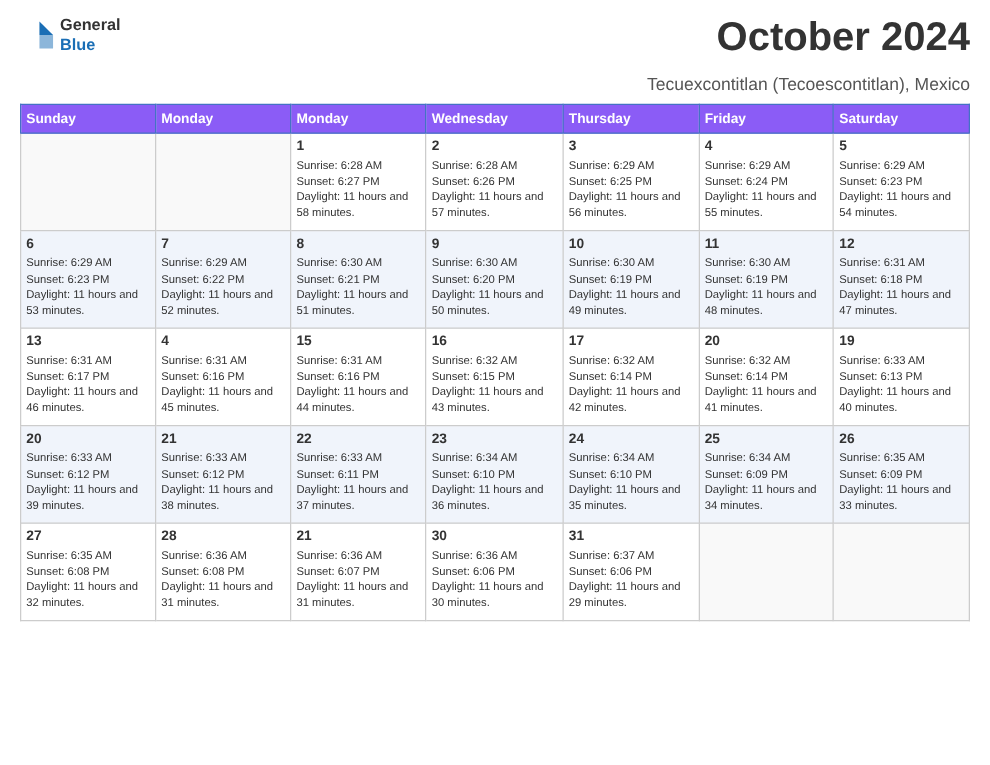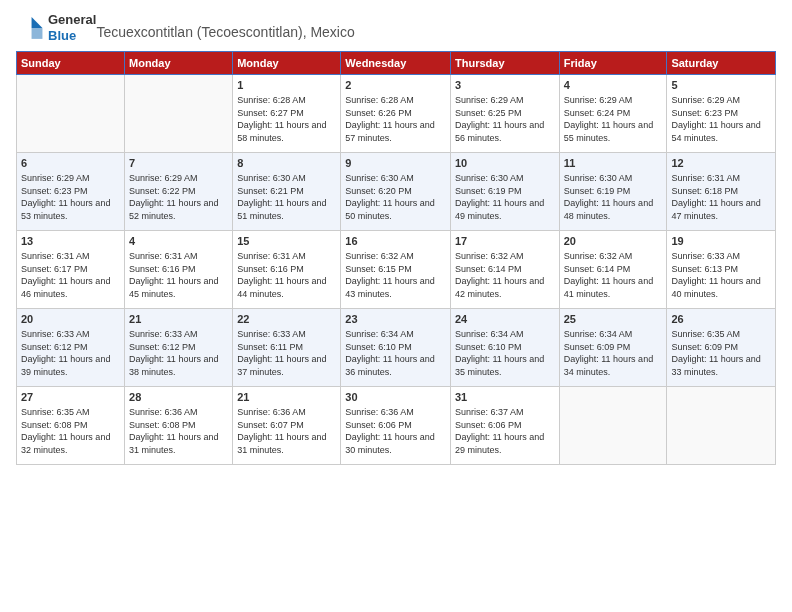--- a/index.html
+++ b/index.html
@@ -11,21 +11,21 @@
       overflow: hidden;
     }
     .page {
       width: 792px;
       height: 612px;
       padding: 12px 16px;
       position: relative;
     }
     .header {
       display: flex;
-      justify-content: flex-start;
+      justify-content: space-between;
       align-items: flex-start;
       margin-bottom: 8px;
     }
     .logo {
       display: flex;
       align-items: center;
       gap: 4px;
     }
     .logo-text {
       font-size: 13px;
@@ -92,41 +92,42 @@
       color: #333;
       line-height: 1.4;
     }
     tr:nth-child(even) td {
       background: #f0f4fb;
     }
     tr:nth-child(odd) td {
       background: #fff;
     }
     .calendar thead tr th {
-      background: #b91c1c;
+      background: #8b5cf6;
     }
   </style>
 </head>
 <body>
 
 <div class="page">
   <div class="header">
     <div class="logo">
       <svg class="logo-icon" viewBox="0 0 36 36" xmlns="http://www.w3.org/2000/svg">
         <rect width="36" height="36" fill="white"></rect>
         <polygon points="20,4 34,18 20,18" fill="#1a6eb5"></polygon>
         <polygon points="20,18 34,18 34,32 20,32" fill="#1a6eb5" opacity="0.5"></polygon>
         <rect x="2" y="2" width="16" height="32" fill="none"></rect>
       </svg>
       <div class="logo-text">
         <span class="general">General</span>
         <span class="blue">Blue</span>
       </div>
     </div>
     <div class="title-section">
+      <div class="month-title">October 2024</div>
       <div class="location-title">Tecuexcontitlan (Tecoescontitlan), Mexico</div>
     </div>
   </div>
 
   <table class="calendar">
     <thead>
       <tr>
         <th>Sunday</th>
         <th>Monday</th>
         <th>Monday</th>

